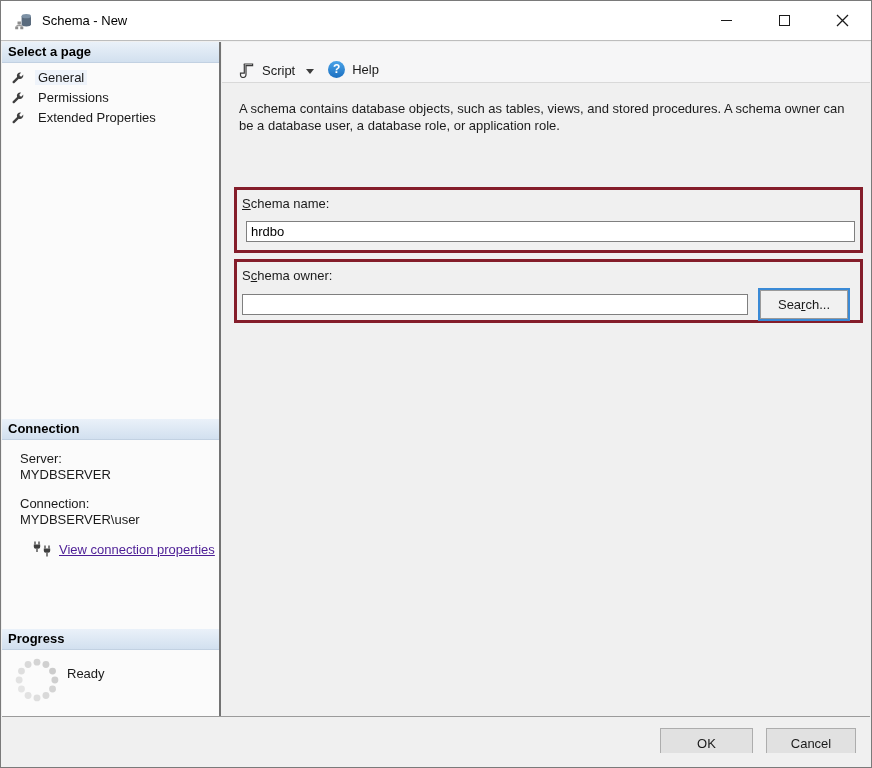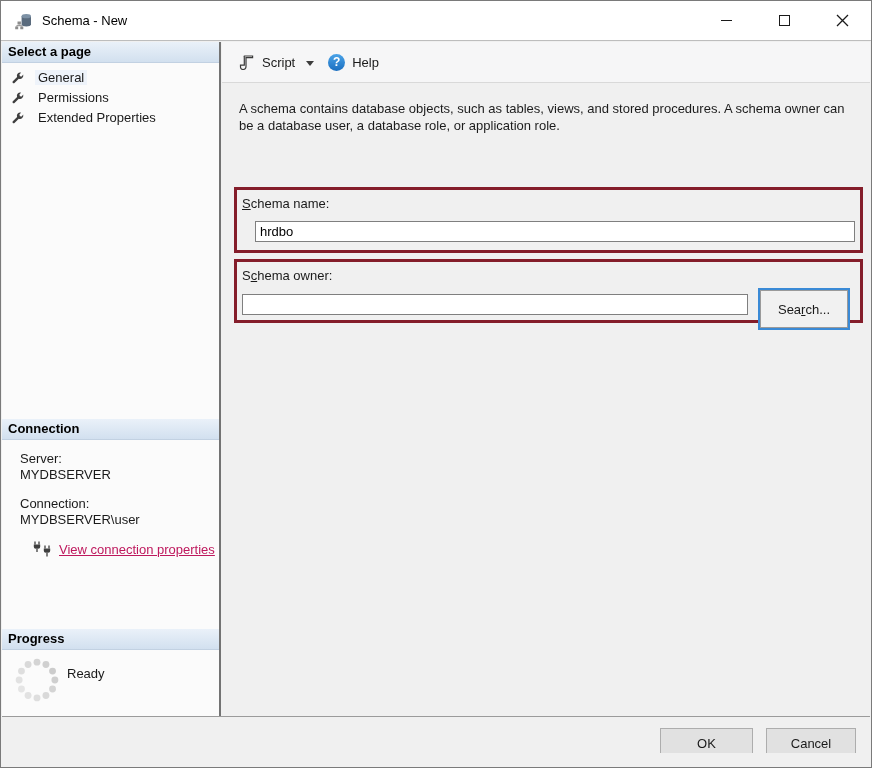--- a/index.html
+++ b/index.html
@@ -32,52 +32,52 @@
     border-bottom:1px solid #c2d1e2;
   }
   .page-list { list-style:none; padding-top:2px; }
   .page-item { display:flex; align-items:flex-end; height:20px; padding-left:9px; gap:11px; cursor:default; }
   .page-item .lbl { padding:0 3px; }
   .page-item.selected .lbl { background:#eef3fa; }
   .conn-section { position:absolute; top:377px; left:0; right:0; }
   .conn-body { padding:11px 0 0 18px; line-height:16px; }
   .conn-block { margin-bottom:13px; }
   .link-row { display:flex; align-items:center; gap:8px; padding-left:12px; margin-top:2px; }
-  .link { color:#be185d; text-decoration:underline; cursor:pointer; }
+  .link { color:#4c1d95; text-decoration:underline; cursor:pointer; }
   .prog-section { position:absolute; top:587px; left:0; right:0; }
   .prog-body { display:flex; align-items:flex-start; gap:8px; padding:8px 0 0 13px; }
   .prog-body .status { margin-top:8px; }
   
   .main { position:absolute; top:41px; left:221px; right:1px; height:690px; background:#f0f0f0; }
   .toolbar {
     height:41px; background:#f6f6f7; border-bottom:1px solid #d9d9d9;
-    display:flex; align-items:center; padding-left:12px;
+    display:flex; align-items:flex-end; padding-left:12px;
   }
   .tool-btn { display:flex; align-items:center; gap:7px; padding:4px 5px; cursor:default; }
   .caret { width:0; height:0; border-left:4px solid transparent; border-right:4px solid transparent; border-top:5px solid #3d3d3d; margin:2px 4px 0 4px; }
   .help-icon {
     width:17px; height:17px; border-radius:50%;
     background:linear-gradient(180deg,#4aa3e8,#1b6fc0);
     color:#fff; font-weight:bold; font-size:12px; line-height:17px; text-align:center;
   }
   .content { position:absolute; top:42px; left:0; right:0; bottom:0; }
   .description { position:absolute; top:16px; left:17px; width:612px; line-height:17px; color:#1c1c1c; }
   .hl-group { position:absolute; left:12px; width:629px; border:3px solid #841d2a; background:#f0f0f0; }
   .group-name { top:103px; height:66px; }
   .group-owner { top:175px; height:64px; }
   .field-label { position:absolute; top:6px; left:5px; }
   .accel { text-decoration:underline; }
   .text-input {
     position:absolute; height:21px; border:1px solid #7f7f7f; background:#fff;
     font-family:inherit; font-size:13px; padding:0 4px; color:#000;
   }
-  .input-name { left:18px; right:5px; top:31px; }
+  .input-name { left:9px; right:5px; top:31px; }
   .input-owner { left:5px; top:32px; width:506px; }
   .search-btn {
-    position:absolute; left:523px; top:28px; width:88px; height:38px;
+    position:absolute; left:523px; top:28px; width:88px; height:29px;
     background:#f1f1f1; border:1px solid #9a9a9a; box-shadow:0 0 0 2px #3a8ad6;
     font-family:inherit; font-size:13px; color:#1a1a1a; cursor:default;
   }
   
   .footer {
     position:absolute; left:1px; right:1px; bottom:14px; height:37px;
     background:#f0f0f0; border-top:1px solid #9b9b9b; overflow:hidden;
   }
   .dlg-btn {
     position:absolute; top:11px; height:30px; background:#e1e1e1; border:1px solid #adadad;

